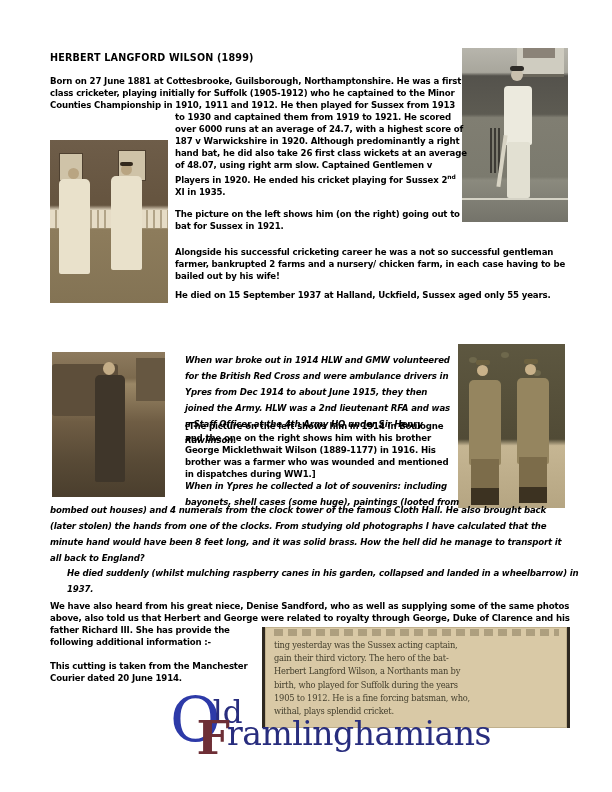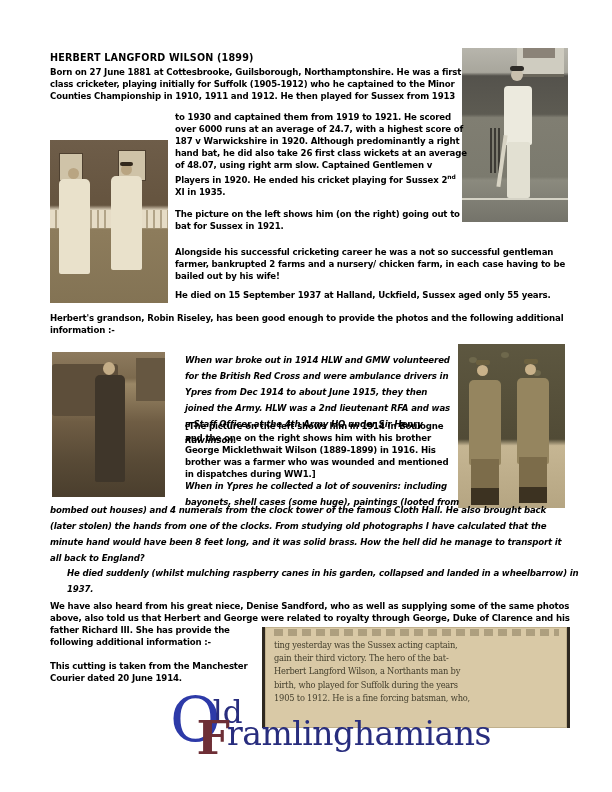--- a/index.html
+++ b/index.html
@@ -83,42 +83,41 @@
     <div class="roof"></div>
     <div class="stumps"></div>
     <div class="figure-body"></div>
     <div class="figure-legs"></div>
     <div class="figure-head"></div>
     <div class="figure-cap"></div>
     <div class="bat"></div>
     <div class="crease"></div>
   </div>
 
-  <div class="abs body-text" style="left:50px;top:66px;width:412px;">Born on 27 June 1881 at Cottesbrooke, Guilsborough, Northamptonshire.  He was a first class cricketer, playing initially for Suffolk (1905-1912) who he captained to the Minor Counties Championship in 1910, 1911 and 1912.  He then played for Sussex from 1913</div>
+  <div class="abs body-text" style="left:50px;top:75px;width:412px;">Born on 27 June 1881 at Cottesbrooke, Guilsborough, Northamptonshire.  He was a first class cricketer, playing initially for Suffolk (1905-1912) who he captained to the Minor Counties Championship in 1910, 1911 and 1912.  He then played for Sussex from 1913</div>
 
   <div class="abs photo ph-walk" style="left:50px;top:140px;width:118px;height:163px;">
     <div class="window" style="left:8%;top:8%;width:18%;height:16%;"></div>
     <div class="window" style="left:58%;top:6%;width:22%;height:18%;"></div>
     <div class="fence"></div>
     <div class="fig" style="left:8%;top:24%;"></div>
     <div class="fig" style="left:52%;top:22%;"></div>
     <div class="head" style="left:15%;top:17%;"></div>
     <div class="head" style="left:60%;top:15%;"></div>
     <div class="cap" style="left:59%;top:13.5%;"></div>
   </div>
 
   <div class="abs body-text" style="left:175px;top:111px;width:292px;"><span>to 1930 and captained them from 1919 to 1921.  He scored over 6000 runs at an average of 24.7, with a highest score of 187 v Warwickshire in 1920.  Although predominantly a right hand bat, he did also take 26 first class wickets at an average of 48.07, using right arm slow.  Captained Gentlemen v Players in 1920.   He ended his cricket playing for Sussex 2</span><sup>nd</sup><span> XI in 1935.</span></div>
 
   <div class="abs body-text" style="left:175px;top:208px;width:292px;">The picture on the  left shows him (on the right) going out to bat for Sussex in 1921.</div>
 
   <div class="abs body-text" style="left:175px;top:246px;width:396px;">Alongside his successful cricketing career he was a not so successful gentleman farmer, bankrupted 2 farms and a nursery/ chicken farm, in each case having to be bailed out by his wife!</div>
 
   <div class="abs body-text" style="left:175px;top:289px;width:396px;">He died on 15 September 1937 at Halland, Uckfield, Sussex aged only 55 years.</div>
 
-  <div class="abs body-text" style="left:50px;top:312px;width:522px;">Herbert's grandson, Robin Riseley, has been good enough to provide the photos and the following additional information :-</div>
 
   <div class="abs photo ph-amb" style="left:52px;top:352px;width:113px;height:145px;">
     <div class="van"></div>
     <div class="van2"></div>
     <div class="man"></div>
     <div class="head"></div>
   </div>
 
   <div class="abs photo ph-off" style="left:458px;top:344px;width:107px;height:164px;">
     <div class="leaf" style="left:10%;top:8%;"></div>
@@ -131,40 +130,41 @@
     <div class="boots" style="left:12%;top:88%;"></div>
     <div class="boots" style="left:57%;top:87%;"></div>
     <div class="head" style="left:18%;top:13%;"></div>
     <div class="head" style="left:63%;top:12%;"></div>
     <div class="cap" style="left:16.5%;top:10%;"></div>
     <div class="cap" style="left:61.5%;top:9%;"></div>
   </div>
 
   <div class="abs italic-text" style="left:185px;top:352px;width:272px;">When war broke out in 1914 HLW and GMW volunteered for the British Red Cross and were ambulance drivers in Ypres from Dec 1914 to about June 1915, they then joined the Army. HLW was a 2nd lieutenant RFA and was a Staff Officer at the 4th Army HQ under Sir Henry Rawlinson.</div>
 
-  <div class="abs body-text" style="left:185px;top:420px;width:272px;"><span>[The picture on the left shows him in 1914 in Boulogne and the one on the right shows him with his brother </span><span style="font-weight:900;">George Micklethwait Wilson (1889-1899)</span><span> in 1916.  His brother was a farmer who was wounded and mentioned in dispatches during WW1.]</span></div>
+  <div class="abs body-text" style="left:185px;top:420px;width:272px;"><span>[The picture on the left shows him in 1914 in Boulogne and the one on the right shows him with his brother </span><span style="font-weight:900;">George Micklethwait Wilson (1889-1177)</span><span> in 1916.  His brother was a farmer who was wounded and mentioned in dispatches during WW1.]</span></div>
 
   <div class="abs italic-text" style="left:185px;top:478px;width:282px;">When in Ypres he collected a lot of souvenirs: including bayonets, shell cases (some huge), paintings (looted from</div>
 
   <div class="abs italic-text" style="left:50px;top:502px;width:524px;">bombed out houses) and 4 numerals from the clock tower of the famous Cloth Hall. He also brought back (later stolen) the hands from one of the clocks. From studying old photographs I have calculated that the minute hand would have been 8 feet long, and it was solid brass. How the hell did he manage to transport it all back to England?</div>
 
   <div class="abs italic-text" style="left:67px;top:565px;width:524px;">He died suddenly (whilst mulching raspberry canes in his garden, collapsed and landed in a wheelbarrow) in 1937.</div>
 
   <div class="abs body-text" style="left:50px;top:624px;width:212px;">father Richard III.   She has provide the following additional information :-</div>
 
   <div class="abs body-text" style="left:50px;top:600px;width:524px;">We have also heard from his great niece, Denise Sandford, who as well as supplying some of the same photos above, also told us that Herbert and George were related to royalty through George, Duke of Clarence and his</div>
 
   <div class="abs body-text" style="left:50px;top:660px;width:212px;">This cutting is taken from the Manchester Courier dated 20 June 1914.</div>
 
   <div class="abs clipping" style="left:262px;top:627px;width:285px;height:83px;">
     <div class="torn"></div>
     <div>ting yesterday was the Sussex acting captain,</div>
     <div>gain their third victory.  The hero of the bat-</div>
     <div>Herbert Langford Wilson, a Northants man by</div>
     <div>birth, who played for Suffolk during the years</div>
     <div>1905 to 1912.  He is a fine forcing batsman, who,</div>
+    <div>withal, plays splendid cricket.</div>
   </div>
 
   <div class="abs logo" style="left:170px;top:692px;width:300px;">
     <span class="logo-O">O</span><span class="logo-ld">ld</span><span class="logo-F">F</span><span class="logo-rest">ramlinghamians</span>
   </div>
 
 </div>
 
 </body></html>

